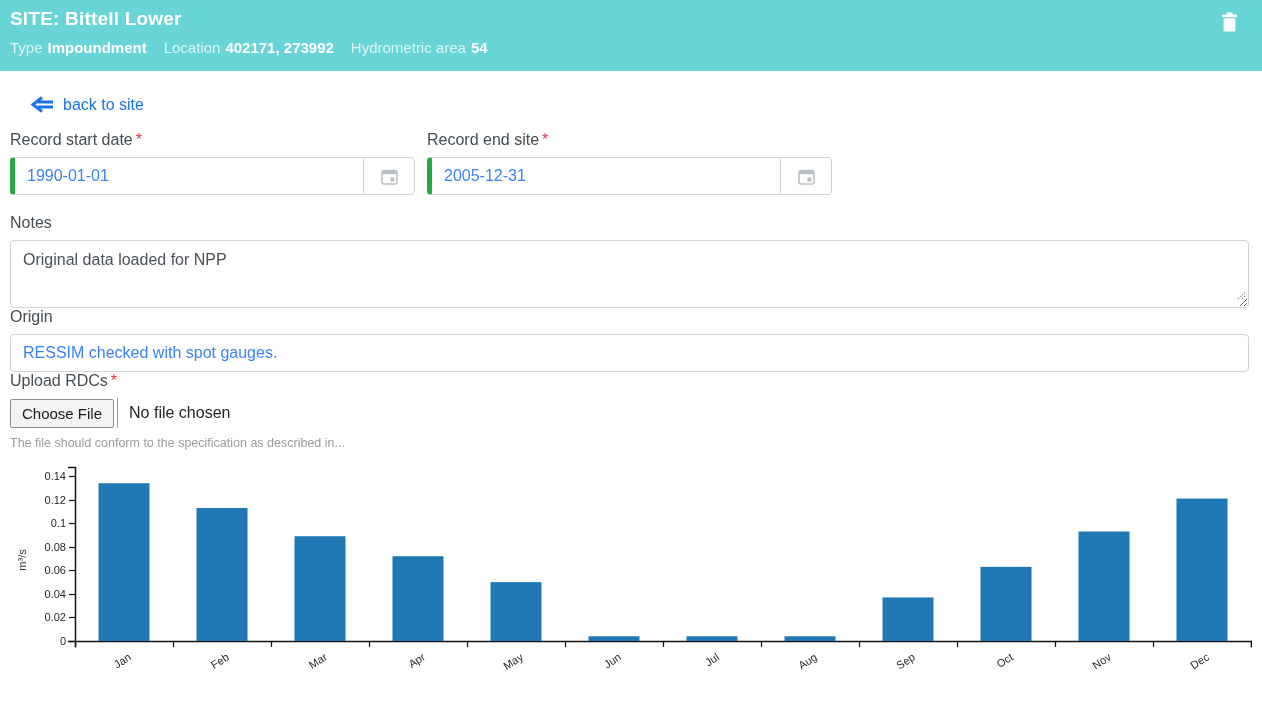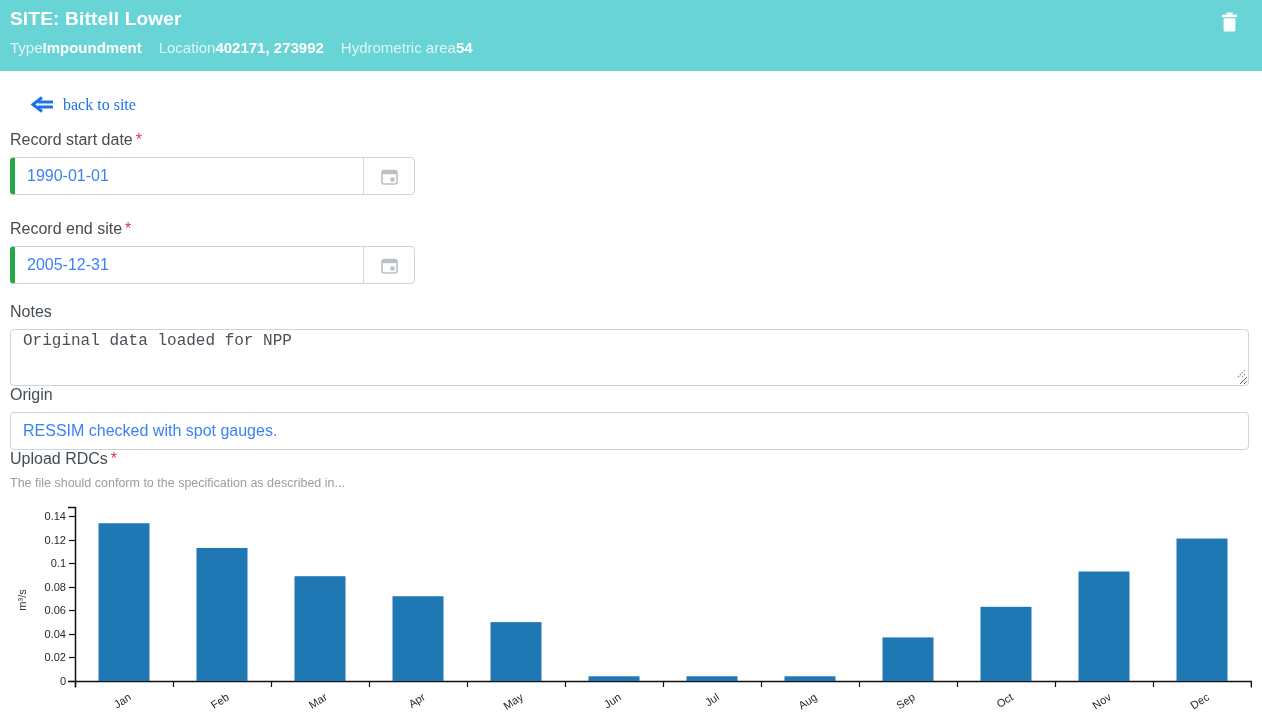--- a/index.html
+++ b/index.html
@@ -5,41 +5,41 @@
   * { box-sizing: border-box; }
   html,body { margin:0; padding:0; background:#ffffff; font-family:"Liberation Sans", sans-serif; }
   body { width:1262px; height:715px; overflow:hidden; color:#495057; }
 
   
   .site-header { position:relative; height:71px; background:#68d4d6; color:#fff; padding:7px 12px 12px 10px; }
   .site-title { font-size:19px; font-weight:700; line-height:24px; margin:0; letter-spacing:.2px; }
   .site-meta { margin-top:8px; font-size:15px; display:flex; gap:17px; align-items:baseline; }
   .meta-item { white-space:nowrap; }
   .meta-label { color:rgba(255,255,255,.78); font-weight:400; }
-  .meta-value { color:#fff; font-weight:700; }
+  .meta-value { color:#fff; font-weight:700; margin-left:5px; }
   .trash-btn { position:absolute; top:10px; right:22px; background:transparent; border:none; padding:2px; cursor:pointer; }
 
   
   main { padding:0 13px 0 10px; }
-  .back-row { margin:24px 0 13px 0; padding-left:20px;font-family:Liberation Serif, serif; }
+  .back-row { margin:24px 0 13px 0; padding-left:20px; }
   .back-link { display:inline-flex; align-items:center; gap:8px; color:#1a73e8; font-size:16px; text-decoration:none; cursor:pointer; }
 
   .field-label { display:block; font-size:16px; color:#454d53; margin:0 0 8px 0; }
   .req { color:#dc3545; margin-left:3px; }
 
-  .dates-row { display:flex; gap:25px; margin-bottom:19px;flex-direction:column; }
+  .dates-row { display:flex; gap:12px; margin-bottom:19px; }
   .date-col { width:405px; }
   .input-group { display:flex; width:100%; }
   .text-input { height:38px; border:1px solid #ced4da; border-radius:4px; padding:0 12px; font-size:16px; color:#3b82f6; font-family:"Liberation Sans", sans-serif; background:#fff; outline:none; }
   .date-input { flex:1 1 auto; border-left:5px solid #28a745; border-radius:4px 0 0 4px; min-width:0; }
   .cal-btn { width:52px; height:38px; margin-left:-1px; background:#fff; border:1px solid #ced4da; border-radius:0 4px 4px 0; display:flex; align-items:center; justify-content:center; cursor:pointer; }
 
   .field-block { }
   .notes-wrap { position:relative; }
-  .notes-area { display:block; width:100%; height:57px; border:1px solid #ced4da; border-radius:4px; padding:0 12px; font-size:16px; color:#495057; font-family:Liberation Mono, monospace; resize:vertical; outline:none; line-height:1.4; }
+  .notes-area { display:block; width:100%; height:68px; border:1px solid #ced4da; border-radius:4px; padding:8px 12px; font-size:16px; color:#495057; font-family:Liberation Sans, sans-serif; resize:vertical; outline:none; line-height:1.4; }
   .resize-grip { position:absolute; right:3px; bottom:4px; pointer-events:none; }
   .wide-input { display:block; width:100%; }
 
   .file-row { display:flex; align-items:center; }
   .file-btn { font-size:15px; color:#1c1c1c; background:#f3f3f3; border:1px solid #8d8d8d; border-radius:2px; padding:5px 11px; cursor:pointer; font-family:"Liberation Sans", sans-serif; }
   .file-sep { width:1px; height:30px; background:#9a9a9a; margin-left:3px; }
   .file-status { font-size:16px; color:#212529; margin-left:11px; }
   .help-text { font-size:12.5px; color:#9a9da0; margin-top:8px; }
 
   .chart-wrap { margin-top:13px; }
@@ -136,20 +136,25 @@
     </div>
   </div>
 
   <div class="field-block">
     <label class="field-label">Origin</label>
     <input class="text-input wide-input" type="text" value="RESSIM checked with spot gauges." style="">
   </div>
 
   <div class="field-block" style="margin-bottom:0;">
     <label class="field-label"><span>Upload RDCs</span><span class="req">*</span></label>
+    <div class="file-row">
+      <button class="file-btn">Choose File</button>
+      <span class="file-sep"></span>
+      <span class="file-status">No file chosen</span>
+    </div>
     <div class="help-text">The file should conform to the specification as described in...</div>
   </div>
 
   <div class="chart-wrap">
     <svg id="chart-svg" width="1242" height="214" viewBox="0 0 1242 214">
         <path d="M58,4.5H65.5V178.5H58" fill="none" stroke="#111111" stroke-width="1.5"></path>
         <path d="M65.5,184.5V178.5H1241.5V184.5" fill="none" stroke="#111111" stroke-width="1.5"></path>
         <line x1="59" y1="178.5" x2="65" y2="178.5" stroke="#111111" stroke-width="1.2"></line>
         <text x="56" y="182" text-anchor="end" font-size="11" fill="#26282a" font-family="Liberation Sans, sans-serif">0</text>
         <line x1="59" y1="154.5" x2="65" y2="154.5" stroke="#111111" stroke-width="1.2"></line>

